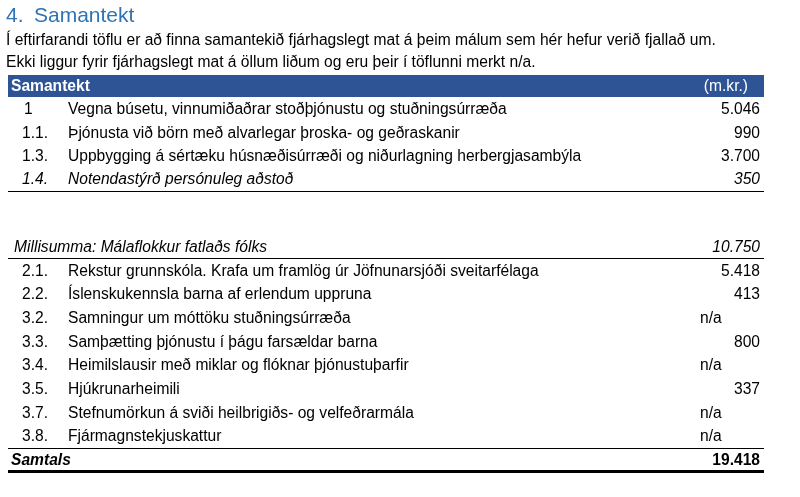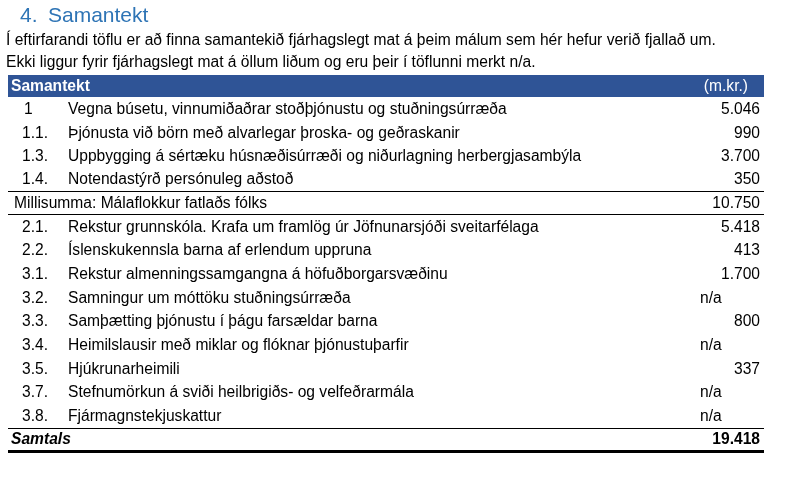--- a/index.html
+++ b/index.html
@@ -10,21 +10,21 @@
     body {
       width: 800px;
       height: 497px;
       position: relative;
       overflow: hidden;
       font-family: "Liberation Sans", sans-serif;
       color: #000000;
     }
     .heading {
       position: absolute;
-      left: 20px;
+      left: 6px;
       top: 2px;
       font-size: 21px;
       color: #2e74b5;
       white-space: nowrap;
       line-height: 26px;
     }
     .heading .num {
       display: inline-block;
       width: 28px;
     }
@@ -91,23 +91,25 @@
     .row .value {
       position: absolute;
       right: 4px;
       top: 0;
       height: 100%;
       display: flex;
       align-items: center;
     }
     .row.border-bottom {
       border-bottom: 1.5px solid #000000;
+      font-style: italic;
     }
     .row.subtotal {
       height: 23px;
+      margin-top: 44px;
     }
     .row.subtotal .label {
       padding-left: 6px;
     }
     .row.total {
       border-top: 1.5px solid #000000;
       border-bottom: 3px solid #000000;
       font-weight: bold;
       height: 25px;
     }
@@ -170,26 +172,20 @@
     <span class="na"></span>
     <span class="value">5.418</span>
   </div>
   <div class="row">
     <span class="code">2.2.</span>
     <span class="label">Íslenskukennsla barna af erlendum uppruna</span>
     <span class="na"></span>
     <span class="value">413</span>
   </div>
   <div class="row">
-    <span class="code">3.1.</span>
-    <span class="label">Rekstur almenningssamgangna á höfuðborgarsvæðinu</span>
-    <span class="na"></span>
-    <span class="value">1.700</span>
-  </div>
-  <div class="row">
     <span class="code">3.2.</span>
     <span class="label">Samningur um móttöku stuðningsúrræða</span>
     <span class="na">n/a</span>
     <span class="value"></span>
   </div>
   <div class="row">
     <span class="code">3.3.</span>
     <span class="label">Samþætting þjónustu í þágu farsældar barna</span>
     <span class="na"></span>
     <span class="value">800</span>

